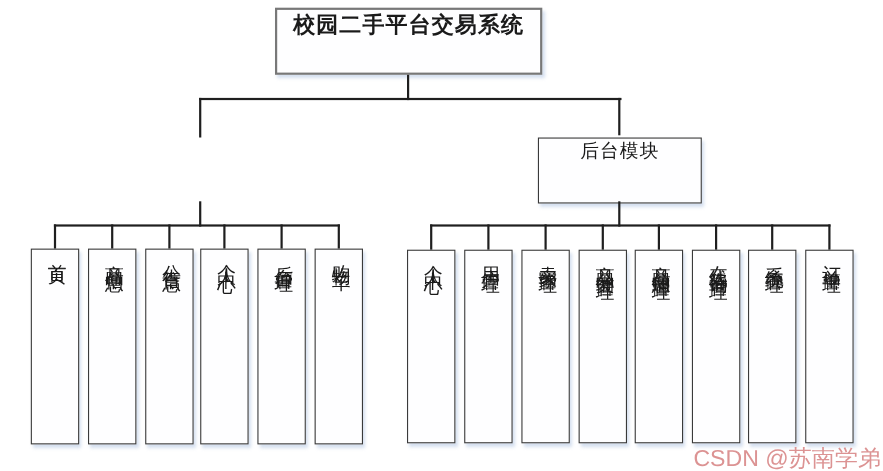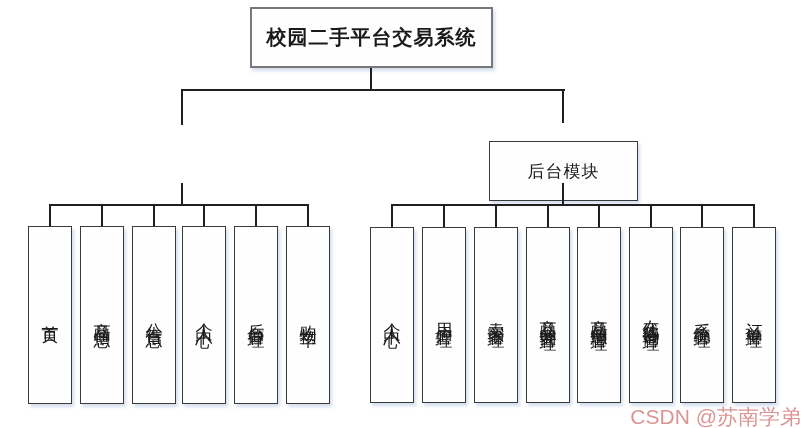--- a/index.html
+++ b/index.html
@@ -9,32 +9,33 @@
     overflow:hidden;
     background:#ffffff;
     font-family:"Liberation Serif","DejaVu Serif",serif;
     color:#1a1a1a;
   }
   .box{
     position:absolute;
     background:var(--box-fill,#fefeff);
     border:1.6px solid var(--box-border,#3a3a3a);
     box-shadow:2px 3px 3px rgba(160,185,220,.45);
-    display:flex;align-items:center;justify-content:center;
+    display:flex;align-items:flex-start;justify-content:center;
     box-sizing:border-box;
     text-align:center;
+    font-family:Liberation Mono, monospace;
   }
   .root-box{
     left:250px;top:7px;width:243px;height:61px;
     border:2px solid var(--root-border,#787878);
     font-weight:bold;font-size:20px;letter-spacing:1px;
   }
   .l2-box{font-size:17px;letter-spacing:1px;}
   #front-box{left:132px;top:125px;width:101px;height:58px;}
-  #back-box{left:489px;top:141px;width:149px;height:60px;}
+  #back-box{left:489px;top:125px;width:149px;height:60px;}
   .leaf{width:44px;font-size:17px;}
   .leaf-l{top:226px;height:178px;}
   .leaf-r{top:227px;height:176px;}
   .vtext{
     writing-mode:vertical-rl;
     text-orientation:upright;
     letter-spacing:3px;
     line-height:1;
   }
   .connector{position:absolute;background:var(--line,#1f1f1f);}

